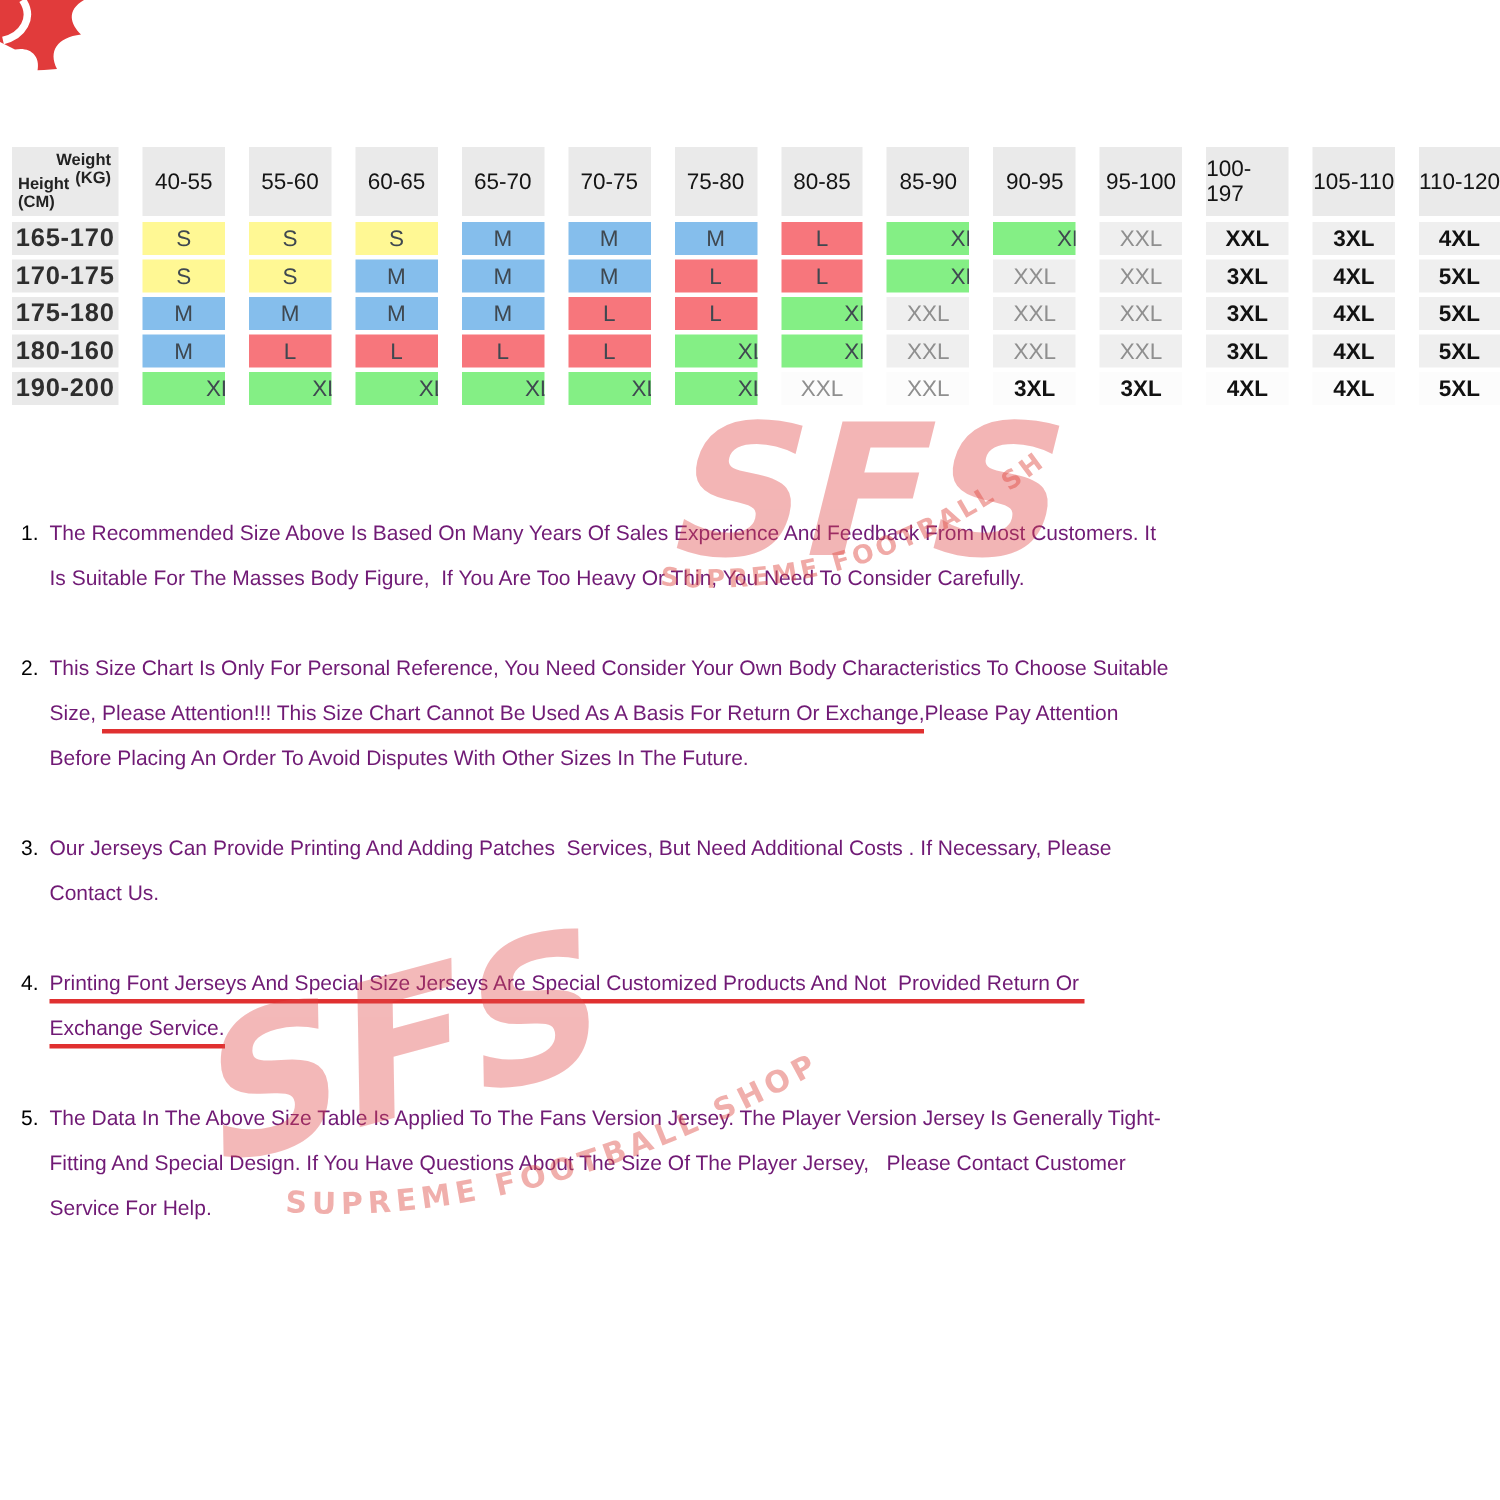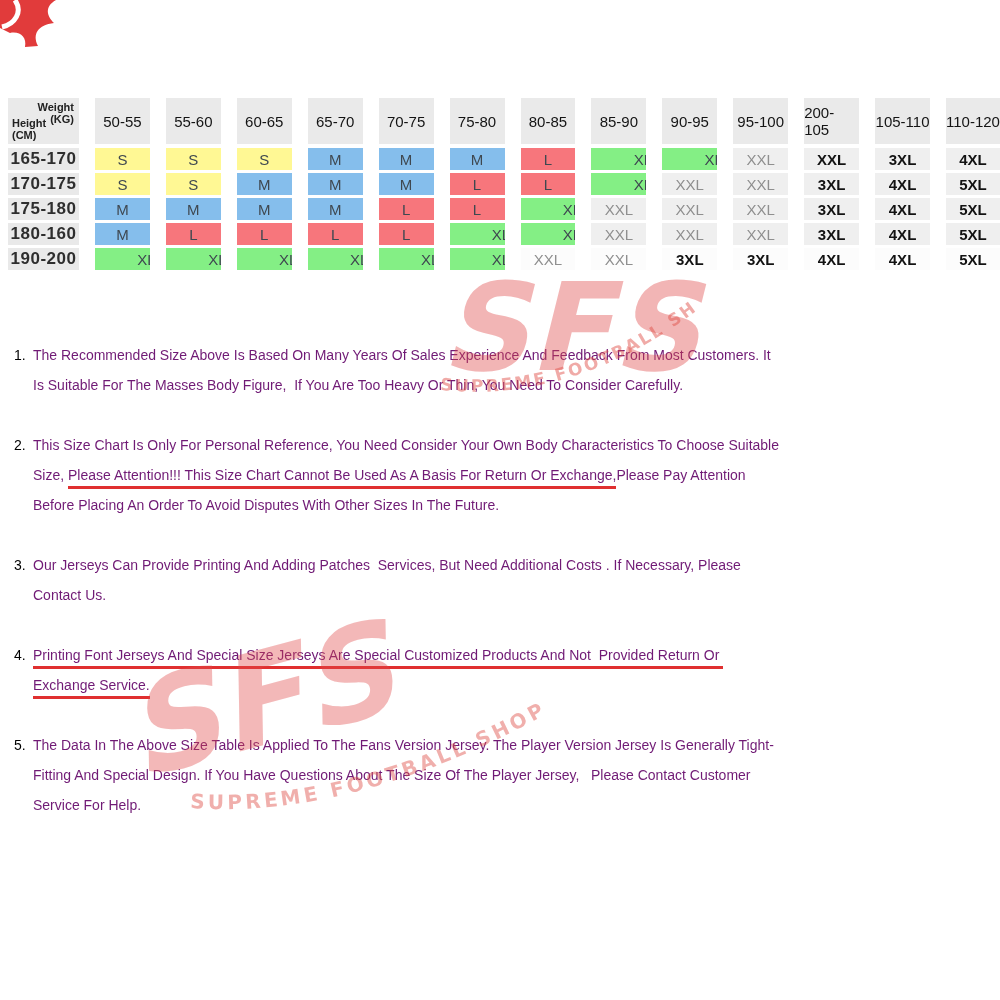--- a/index.html
+++ b/index.html
@@ -63,31 +63,31 @@
           <div class="cell corner">
             <div class="wlab">
               <div>Weight</div>
               <div>(KG)</div>
             </div>
             <div class="hlab">
               <div>Height</div>
               <div>(CM)</div>
             </div>
           </div>
-          <div class="cell">50-55</div>
+          <div class="cell">40-55</div>
           <div class="cell">55-60</div>
           <div class="cell">60-65</div>
           <div class="cell">65-70</div>
           <div class="cell">70-75</div>
           <div class="cell">75-80</div>
           <div class="cell">80-85</div>
           <div class="cell">85-90</div>
           <div class="cell">90-95</div>
           <div class="cell">95-100</div>
-          <div class="cell">200-105</div>
+          <div class="cell">100-197</div>
           <div class="cell">105-110</div>
           <div class="cell">110-120</div>
         </div>
         <div class="t-row r0">
           <div class="cell labelcell">165-170</div>
           <div class="cell yellow">S</div>
           <div class="cell yellow">S</div>
           <div class="cell yellow">S</div>
           <div class="cell blue">M</div>
           <div class="cell blue">M</div>

